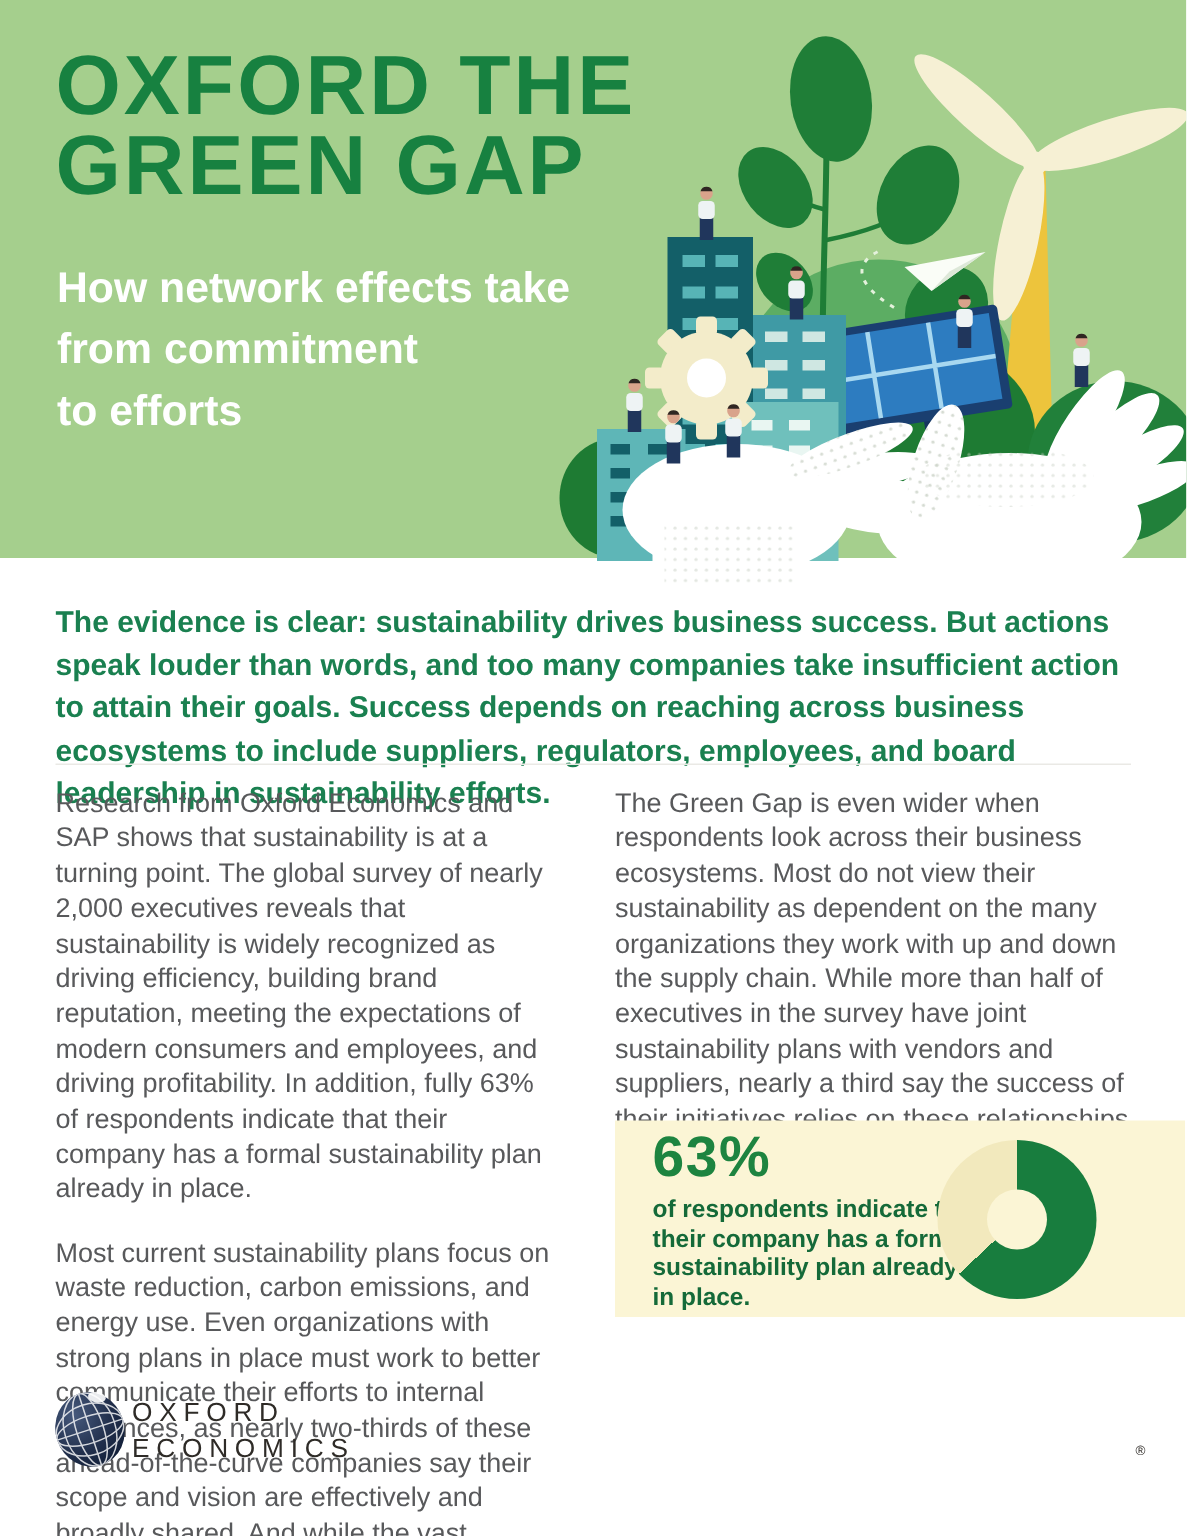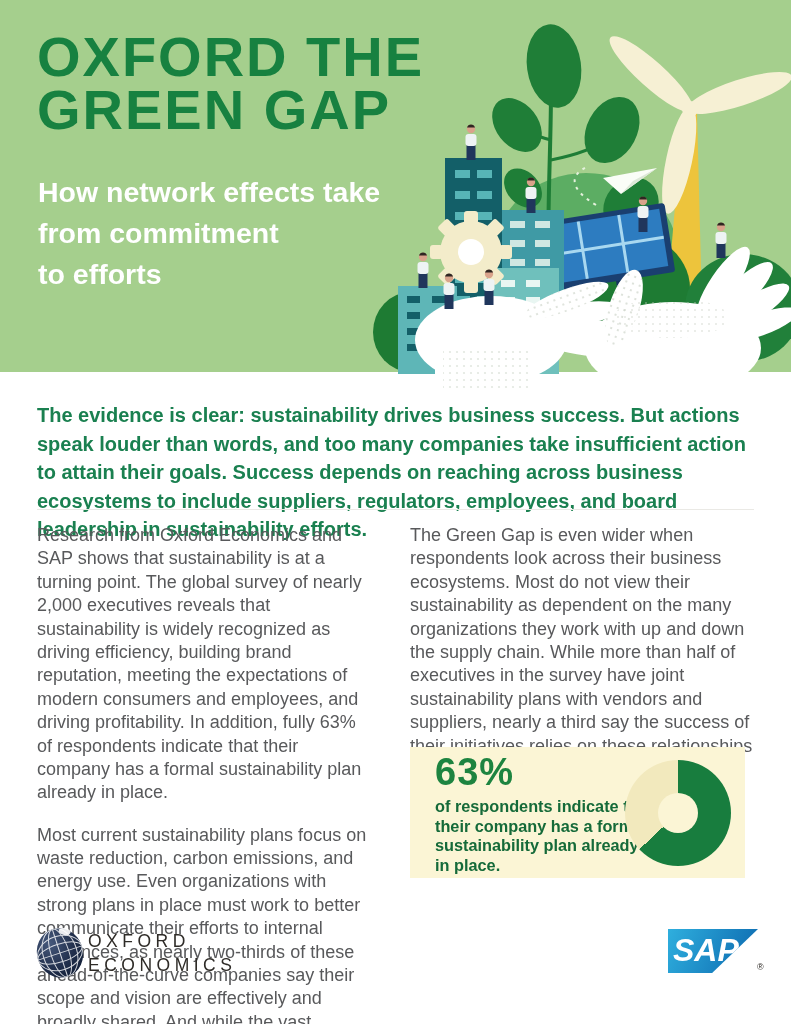--- a/index.html
+++ b/index.html
@@ -18,21 +18,21 @@
          line-height:1.43;color:var(--intro-green,#1a8050);}
   .divider{position:absolute;left:37px;top:509px;width:717px;height:1px;background:var(--divider,#eae9e5);}
 
   
   .col{position:absolute;top:524px;font-size:18px;line-height:1.3;color:var(--body-text,#58595b);}
   .col p{margin:0 0 19px 0;}
   .col-left{left:37px;width:333px;}
   .col-right{left:410px;width:350px;}
 
   
-  .stat-box{position:absolute;left:410px;top:747px;width:335px;height:131px;background:var(--box-bg,#fbf5d5);}
+  .stat-box{position:absolute;left:410px;top:747px;width:380px;height:131px;background:var(--box-bg,#fbf5d5);}
   .stat-value{position:absolute;left:25px;top:6px;font-size:38px;font-weight:800;letter-spacing:1px;
               color:var(--stat-green,#1d8440);line-height:1;}
   .stat-desc{position:absolute;left:25px;top:50px;width:218px;font-size:16.3px;font-weight:700;
              line-height:1.21;color:var(--stat-text,#156a39);}
   .donut{position:absolute;left:215px;top:13px;width:106px;height:106px;border-radius:50%;
          background:conic-gradient(var(--donut-green,#187d3e) 0 63%,var(--donut-rest,#f2e9bd) 63% 100%);}
   .donut::after{content:"";position:absolute;left:33px;top:33px;width:40px;height:40px;border-radius:50%;
                 background:var(--box-bg,#fbf5d5);}
 
   
@@ -261,18 +261,15 @@
         </g>
         <ellipse cx="36" cy="8" rx="6" ry="3.5" fill="#ffffff" opacity=".9" transform="rotate(28 36 8)"></ellipse>
       </g>
     </svg>
     <div class="oxford-text">
       <div>OXFORD</div>
       <div>ECONOMICS</div>
     </div>
   </div>
 
-  <div class="sap">
-    <span class="sap-label">SAP</span>
-  </div>
   <span class="sap-reg">®</span>
 
 </div>
 
 </body></html>

